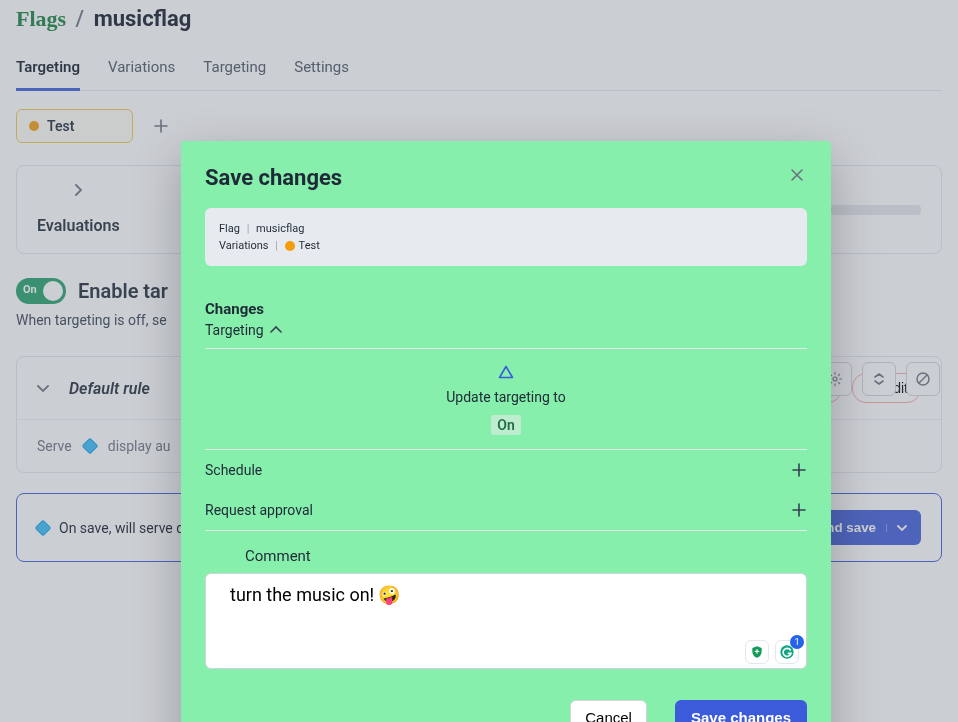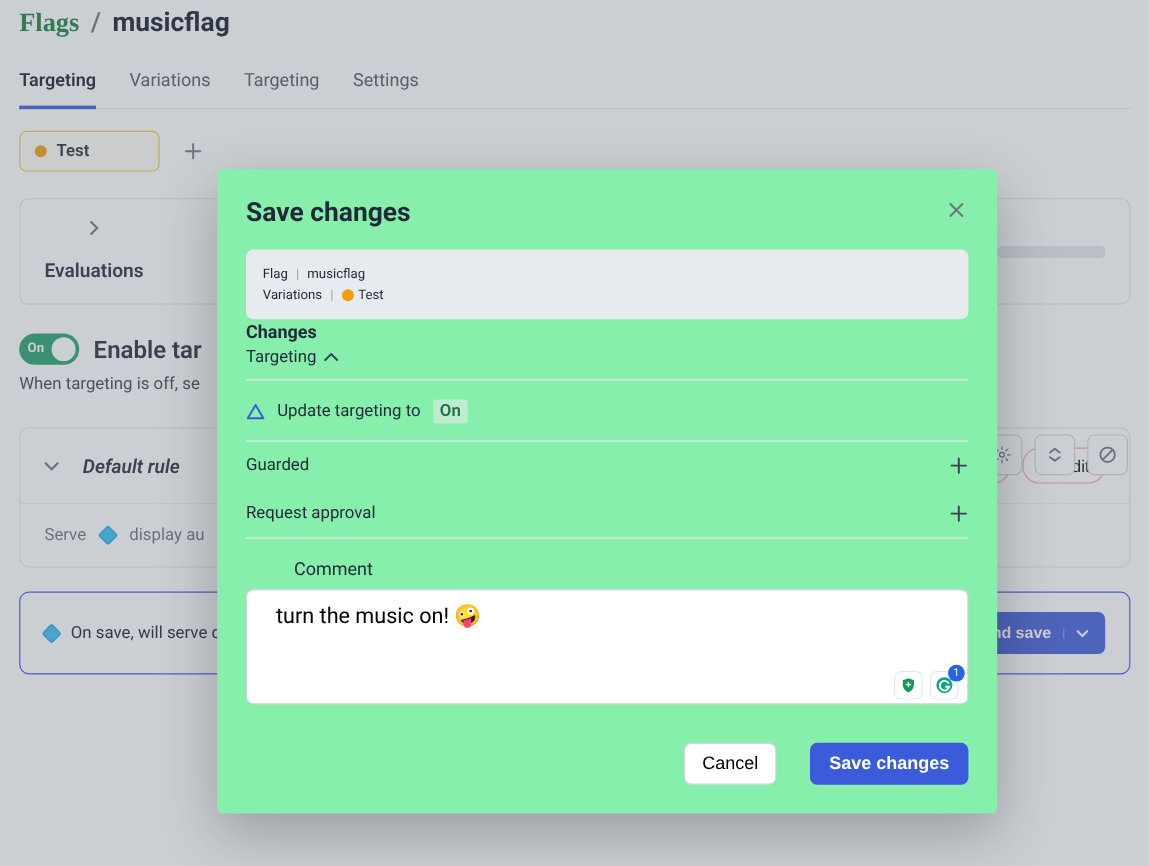--- a/index.html
+++ b/index.html
@@ -49,23 +49,23 @@
   .scrim { position:absolute; inset:0; background:rgba(107,114,128,.35);}
 
   
   .modal { position:absolute; left:181px; top:141px; width:650px; background:#86efac; border-radius:4px; box-shadow:0 16px 48px rgba(0,0,0,.25); padding:24px 24px 24px 24px;}
   .modal-header { display:flex; justify-content:space-between; align-items:flex-start;}
   .modal-title { font-size:22px; font-weight:700;}
   .close-x { color:#6b7280; cursor:pointer; padding:2px;}
   .info-box { margin-top:18px; background:#e7ebef; border-radius:6px; padding:12px 14px; line-height:1.55; font-size:11px;}
   .info-box .divider { color:#9ca3af; margin:0 4px;}
   .env-dot-sm { width:10px; height:10px; border-radius:50%; background:#f59e0b; display:inline-block; margin-right:4px; vertical-align:middle;}
-  .changes-h { margin-top:2px; font-weight:700; font-size:15px;}
+  .changes-h { margin-top:34px; font-weight:700; font-size:15px;}
   .targeting-row { margin-top:4px; display:flex; align-items:center; gap:6px; cursor:pointer; padding-bottom:10px; border-bottom:1px solid #e5e7eb;}
-  .change-block { padding:16px 0 14px 0; border-bottom:1px solid #e5e7eb; display:flex; align-items:center; gap:10px;}
+  .change-block { padding:16px 0 14px 0; border-bottom:1px solid #e5e7eb; display:flex; align-items:center; gap:10px;flex-direction:column;}
   .tri { width:16px; height:14px; }
   .on-chip { background:#bdeccf; color:#1f6e44; font-weight:600; padding:2px 6px; border-radius:3px;}
   .sched-block { border-bottom:1px solid #e5e7eb;}
   .sched-row { display:flex; justify-content:space-between; align-items:center; padding:12px 0;}
   .plus { font-size:20px; color:#374151; cursor:pointer;}
   .comment-h { margin-top:16px; font-size:15px;margin-left:40px; }
   .textarea-wrap { position:relative; margin-top:8px;}
   textarea.comment { width:100%; height:96px; border:1px solid #d1d5db; border-radius:6px; padding:10px 24px; font-family:inherit; font-size:18px; resize:none;}
   .ta-float { position:absolute; right:8px; bottom:8px; display:flex; gap:6px;}
   .float-ico { width:24px; height:24px; border:1px solid #e5e7eb; border-radius:6px; display:flex; align-items:center; justify-content:center; background:#fff; font-size:13px;}
@@ -228,21 +228,21 @@
   <div class="change-block">
     <svg class="tri" width="16" height="14" viewBox="0 0 16 14">
         <path d="M8 1.5 14.5 12.5H1.5z" fill="none" stroke="#3b5bdb" stroke-width="1.6" stroke-linejoin="round"></path>
       </svg>
     <span>Update targeting to</span>
     <span class="on-chip">On</span>
   </div>
 
   <div class="sched-block">
     <div class="sched-row">
-      <span>Guarded</span>
+      <span>Schedule</span>
       <span class="plus">
         <svg width="16" height="16" viewBox="0 0 16 16">
             <path d="M8 2v12M2 8h12" stroke="#374151" stroke-width="1.6" stroke-linecap="round"></path>
           </svg>
       </span>
     </div>
     <div class="sched-row">
       <span>Request approval</span>
       <span class="plus">
         <svg width="16" height="16" viewBox="0 0 16 16">

